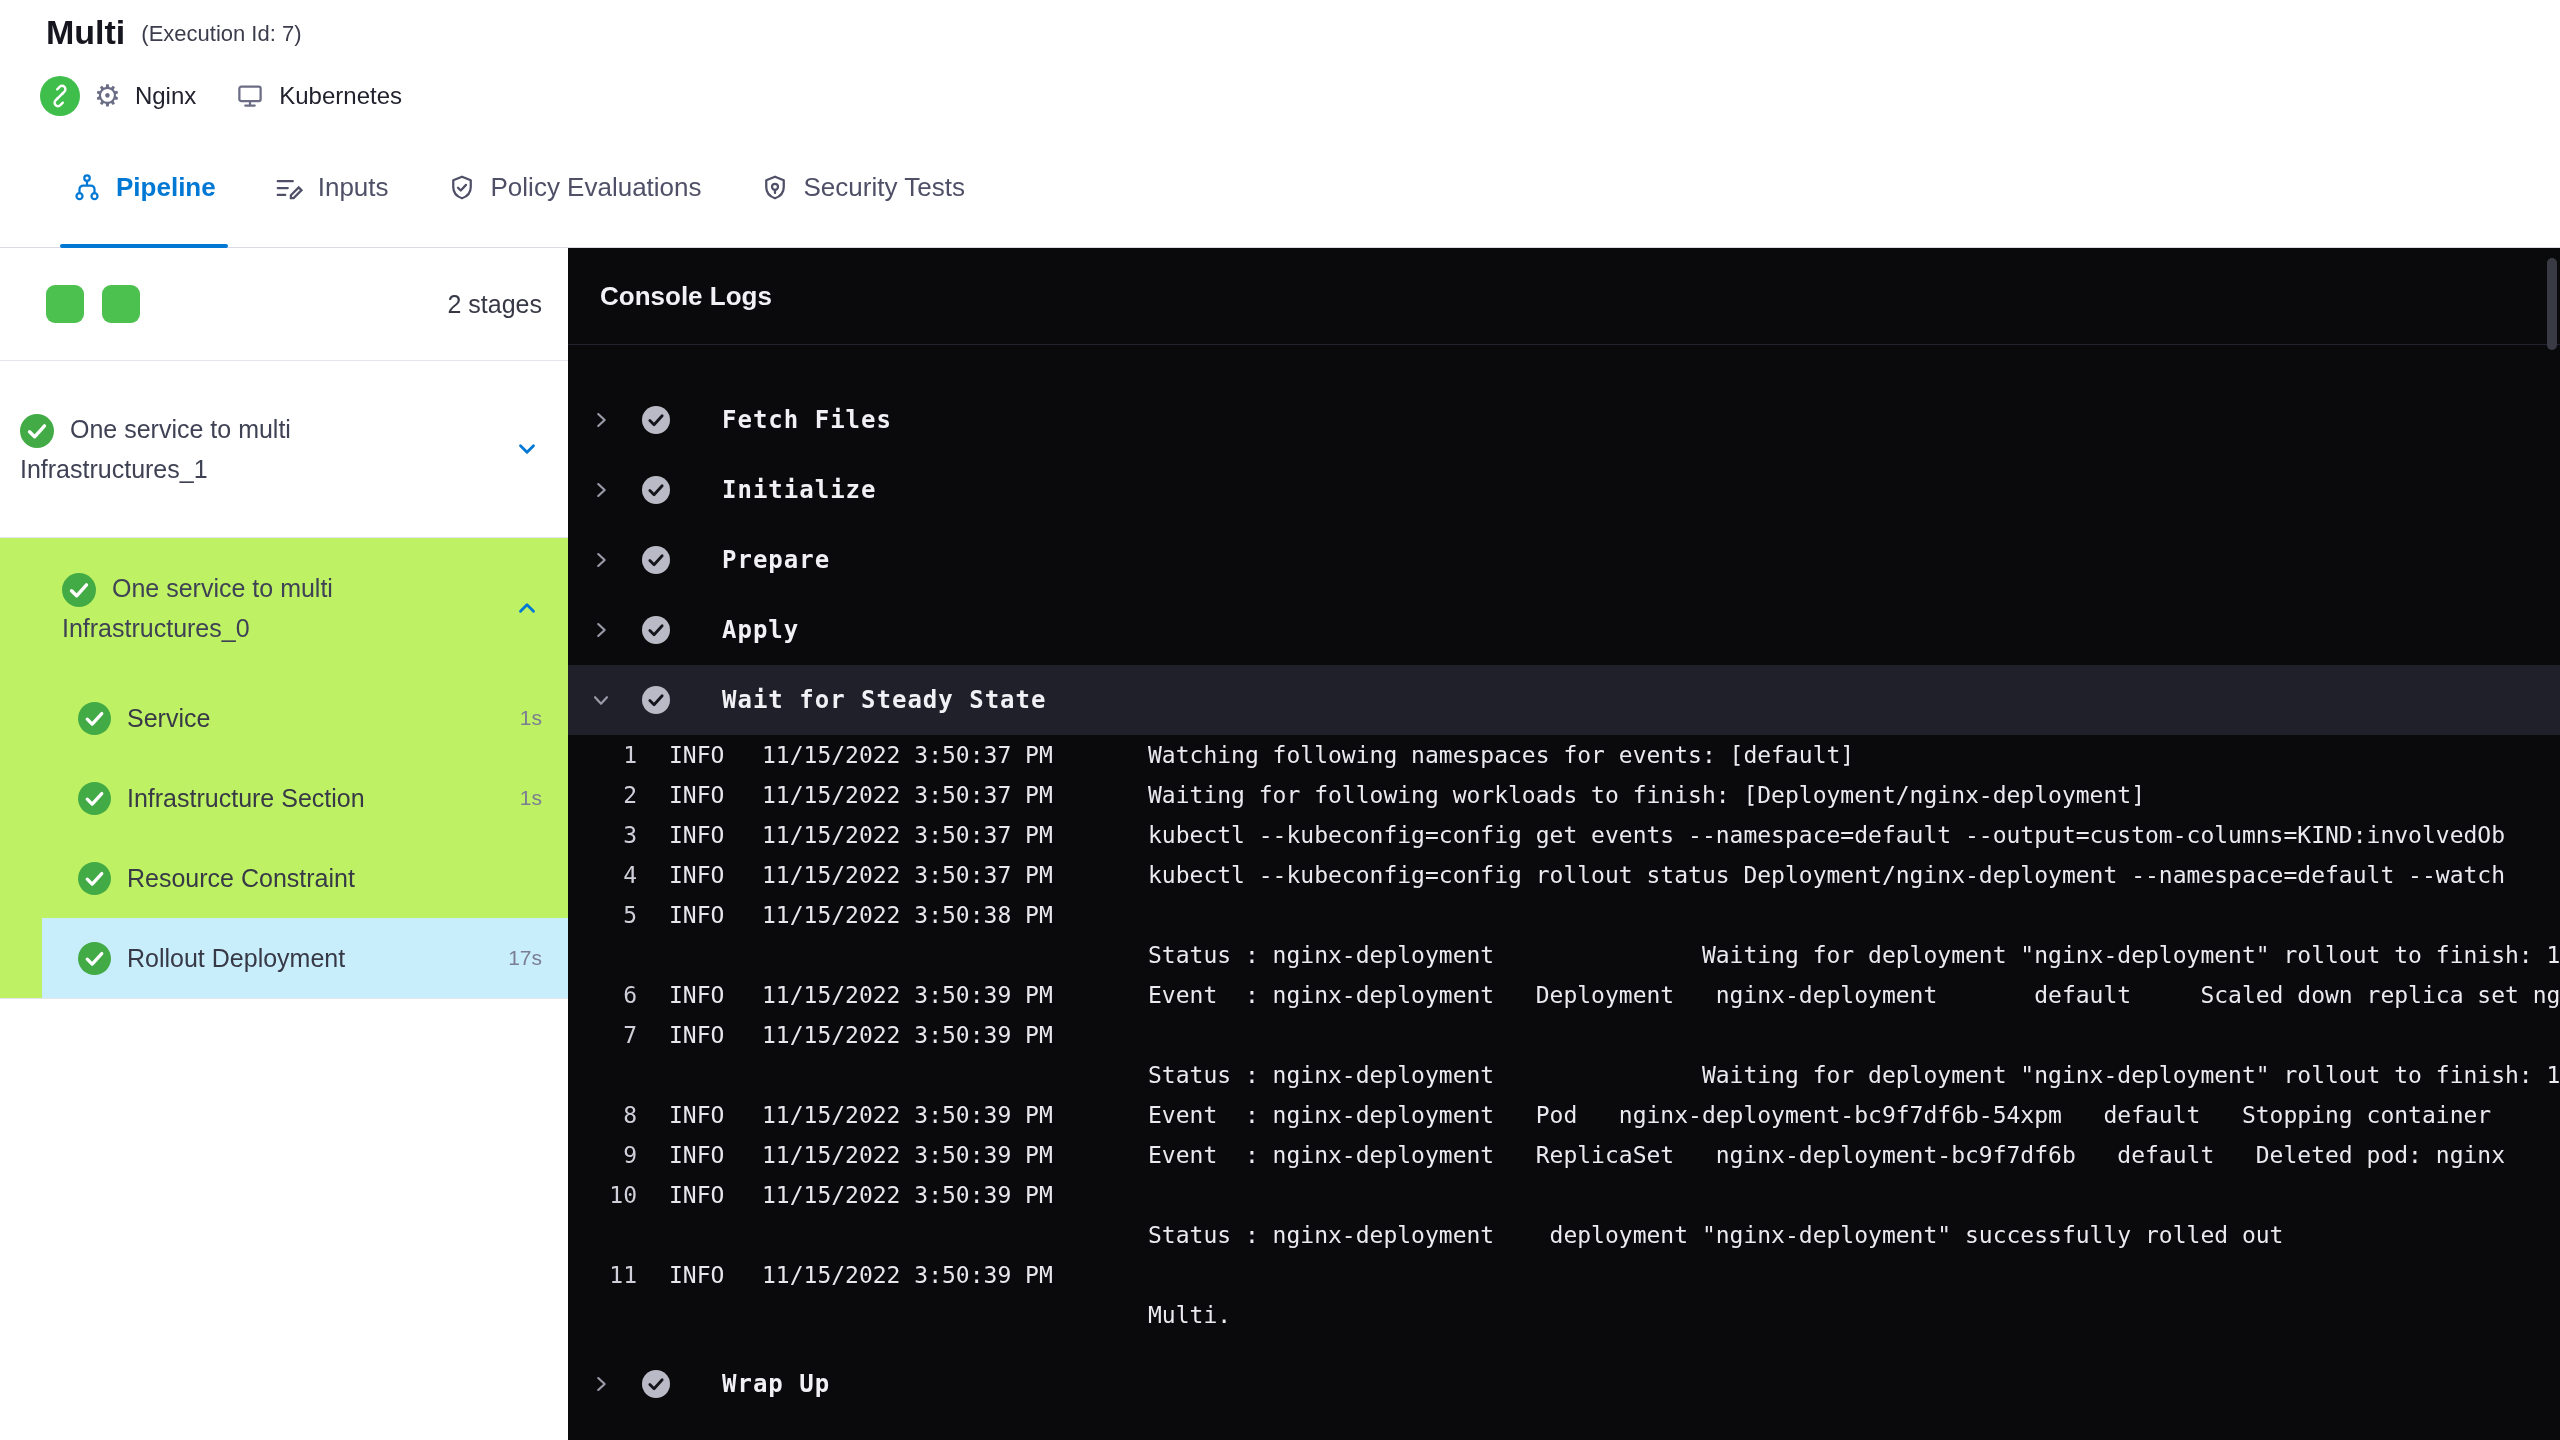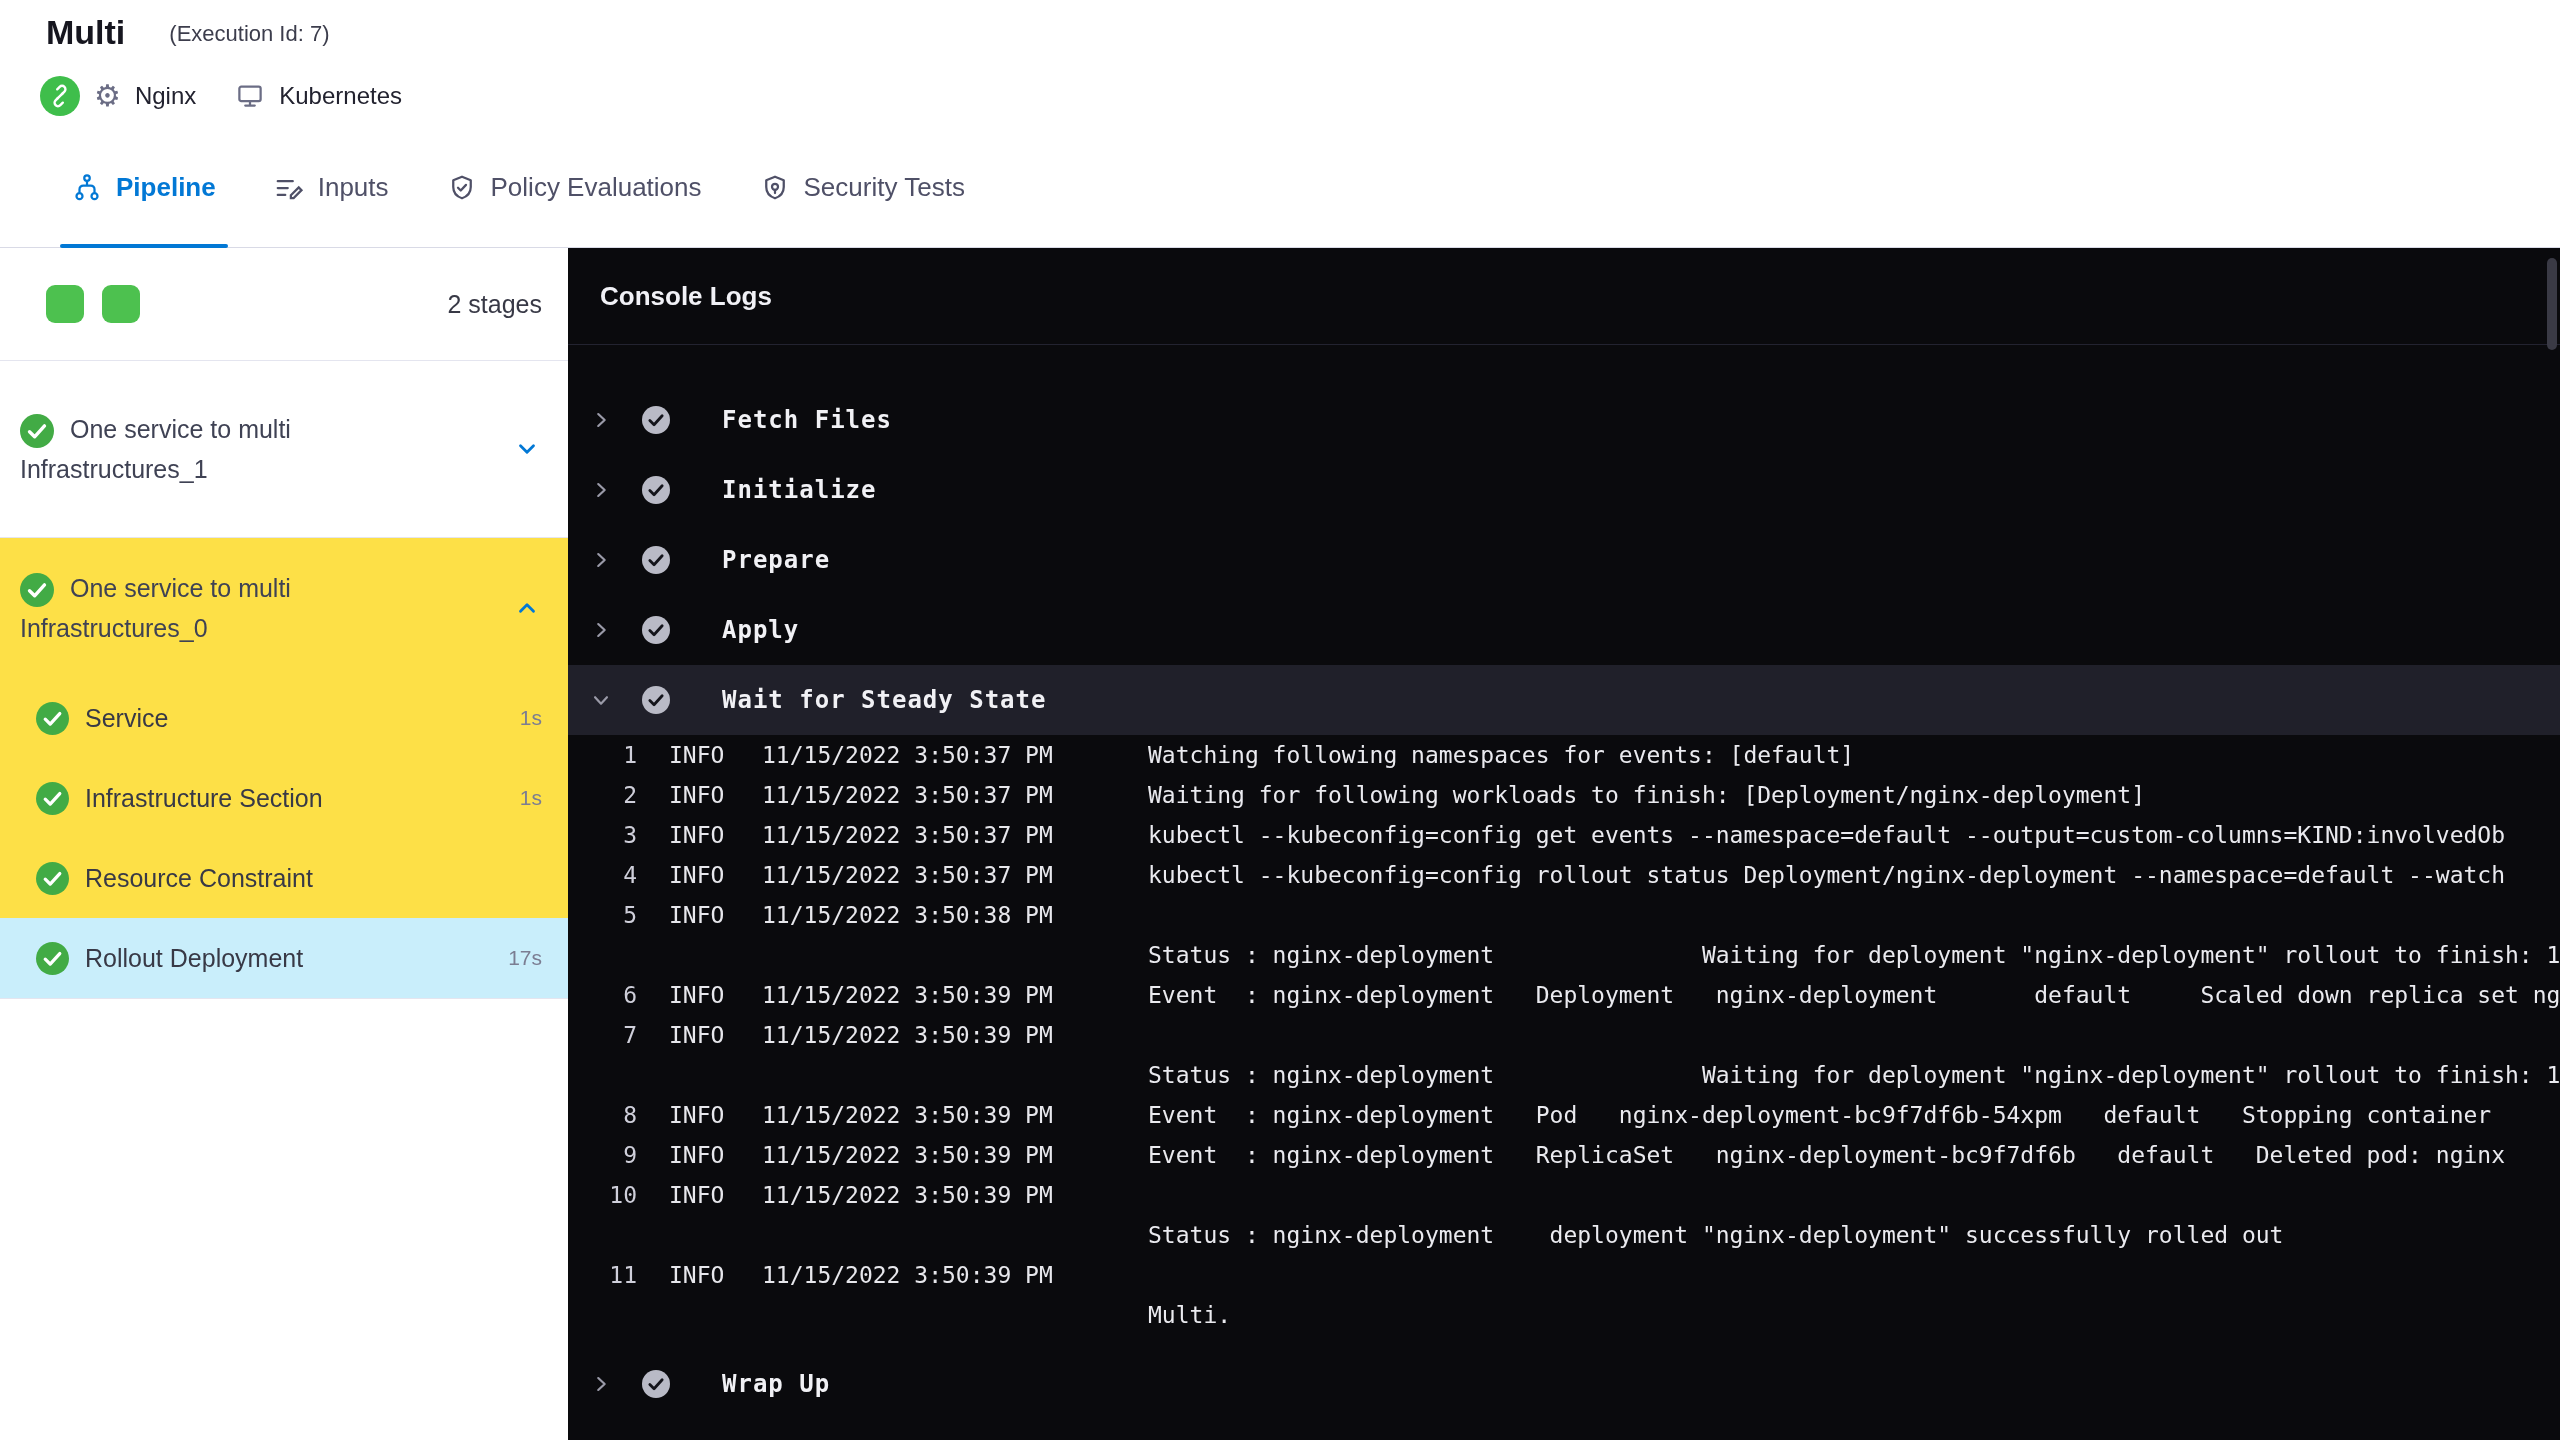--- a/index.html
+++ b/index.html
@@ -2,21 +2,21 @@
 <html><head>
 <meta charset="utf-8">
 <style>
   * { margin:0; padding:0; box-sizing:border-box; }
   html,body { width:2560px; height:1440px; overflow:hidden; background:#fff;
     font-family:"Liberation Sans", sans-serif; }
   .page { width:2560px; height:1440px; position:relative; background:#fff; }
 
   
   .topbar { height:248px; background:#fff; }
-  .title-row { height:64px; display:flex; align-items:center; padding-left:46px;gap:28px; }
+  .title-row { height:64px; display:flex; align-items:center; padding-left:46px; }
   .page-title { font-size:34px; font-weight:700; color:#16161f; }
   .exec-id { font-size:22px; color:#3c3d4c; margin-left:16px; margin-top:4px; }
   .meta-row { height:64px; display:flex; align-items:center; padding-left:40px; gap:14px; }
   .svc-circle { width:40px; height:40px; border-radius:50%; background:#3fbe4b;
     display:flex; align-items:center; justify-content:center; }
   .gear-glyph { font-size:30px; color:#6b6d85; line-height:1; }
   .meta-label { font-size:24px; color:#22222f; }
   .meta-label.svc { margin-right:25px; }
   .infra-ic { display:flex; align-items:center; }
 
@@ -37,21 +37,21 @@
   .sidebar { width:568px; background:#fff; flex:0 0 568px; display:flex; flex-direction:column; }
   .stages-summary { height:113px; display:flex; align-items:center; padding:0 26px 0 46px;
     border-bottom:1px solid #e4e5ef; }
   .squares { display:flex; gap:18px; }
   .sq { width:38px; height:38px; border-radius:9px; background:#4dc14f; display:block; }
   .stages-count { margin-left:auto; font-size:25px; color:#383946; }
 
   .stage-card { border-bottom:1px solid #e4e5ef; }
   .stage-head { display:flex; align-items:center; padding:0 22px 0 20px; cursor:pointer; }
   .stage-card.collapsed .stage-head { height:176px; }
-  .stage-card.expanded { background:#fde047; }
+  .stage-card.expanded { background:#bef264;padding-left:42px; }
   .stage-card.expanded .stage-head { height:140px; }
   .stage-text { flex:1; font-size:25px; color:#3f4254; line-height:40px; max-width:440px; }
   .check { display:inline-flex; vertical-align:middle; margin-right:16px; }
   .check svg { width:34px; height:34px; }
   .chev-blue { margin-left:auto; display:flex; padding:6px; cursor:pointer; }
   .chev-blue svg { width:26px; height:26px; }
 
   .step-row { height:80px; display:flex; align-items:center; padding:0 26px 0 36px; cursor:pointer; }
   .step-row.selected { background:#c9eefb; }
   .step-row .check svg { width:33px; height:33px; }

